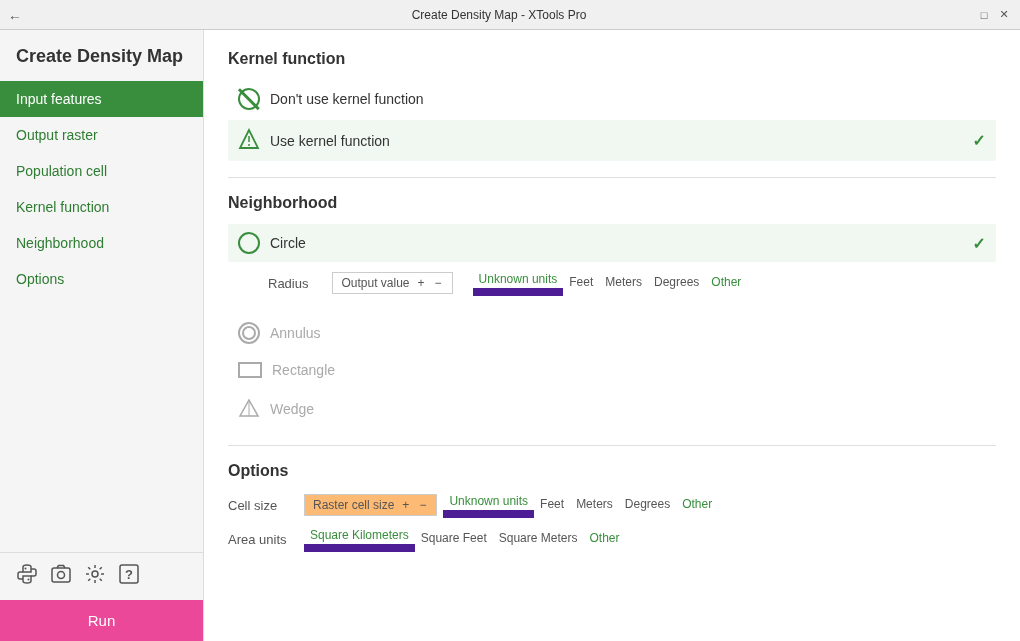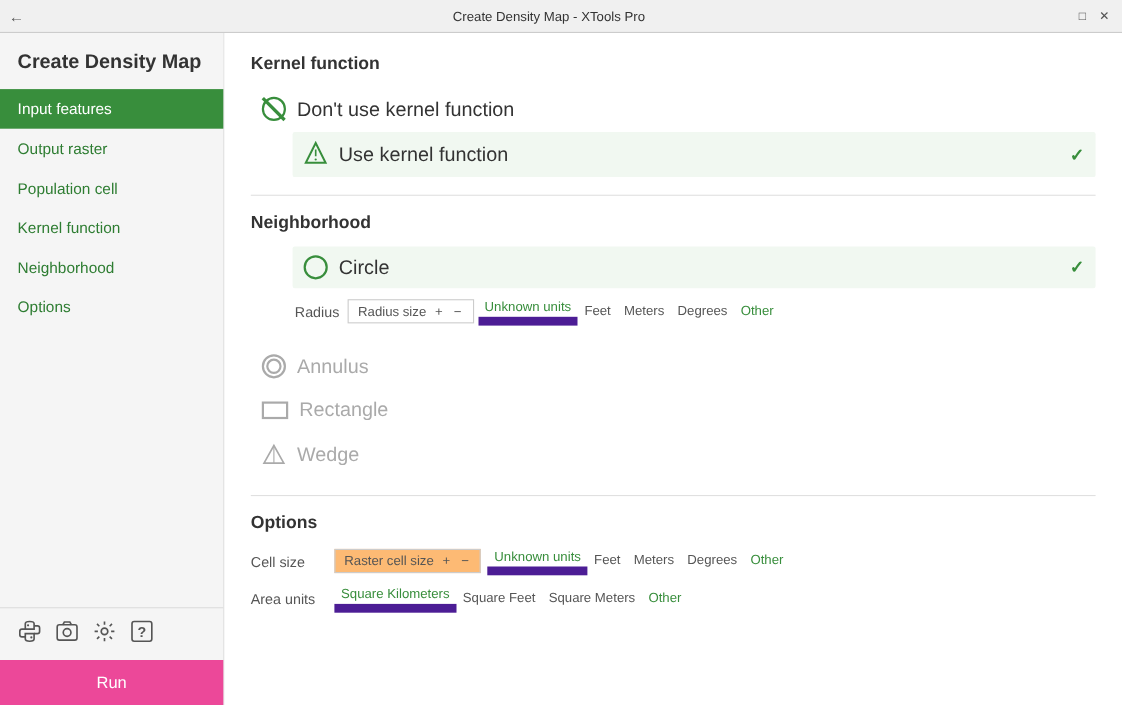--- a/index.html
+++ b/index.html
@@ -153,31 +153,30 @@
     .option-row {
       display: flex;
       align-items: center;
       padding: 8px 10px;
       gap: 10px;
       border-radius: 2px;
       margin-bottom: 2px;
     }
     .option-row.selected {
       background: #f1f8f1;
-      margin-left: 38px;
     }
     .option-row .checkmark {
       margin-left: auto;
       color: #388e3c;
       font-size: 16px;
       font-weight: bold;
     }
     .option-label {
       color: #333;
-      font-size: 18px;
+      font-size: 14px;
     }
     .option-label.disabled {
       color: #aaa;
     }
 
     
     .no-kernel-icon {
       width: 22px;
       height: 22px;
       border: 2.5px solid #388e3c;
@@ -241,21 +240,21 @@
       flex-shrink: 0;
     }
     .wedge-icon {
       flex-shrink: 0;
     }
 
     
     .radius-row {
       display: flex;
       align-items: center;
-      gap: 4px;
+      gap: 20px;
       padding: 6px 10px 10px 40px;
       margin-bottom: 8px;
     }
     .radius-label {
       color: #555;
       font-size: 13px;
       margin-right: 4px;
     }
     .radius-input-box {
       border: 1px solid #ccc;
@@ -436,21 +435,21 @@
 
       <div class="option-row selected">
         <div class="circle-outline"></div>
         <span class="option-label">Circle</span>
         <span class="checkmark">✓</span>
       </div>
 
       <div class="radius-row">
         <span class="radius-label">Radius</span>
         <div class="radius-input-box">
-          <span class="radius-input-text">Radius size</span>
+          <span class="radius-input-text">Output value</span>
           <span class="radius-btn">+</span>
           <span class="radius-btn">−</span>
         </div>
         <div class="unit-tabs">
           <span class="unit-tab active">Unknown units</span>
           <span class="unit-tab">Feet</span>
           <span class="unit-tab">Meters</span>
           <span class="unit-tab">Degrees</span>
           <span class="unit-tab other">Other</span>
         </div>

